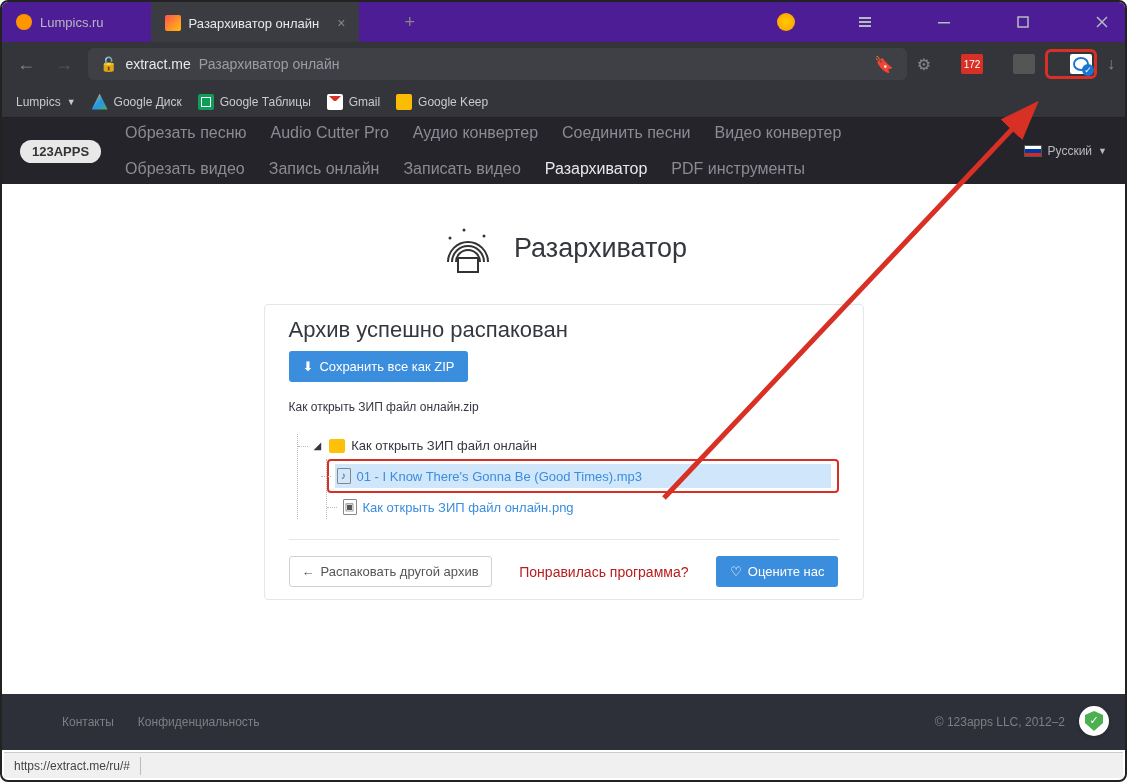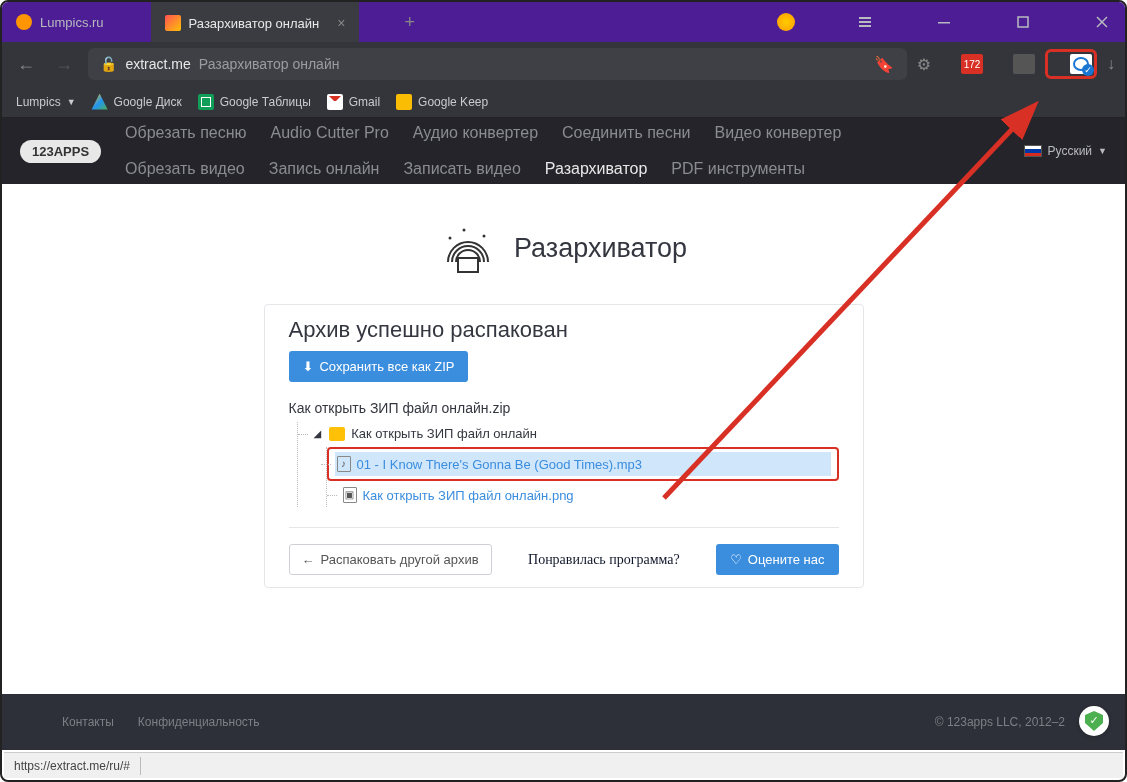--- a/index.html
+++ b/index.html
@@ -58,38 +58,38 @@
   
   .page { display: flex; flex-direction: column; align-items: center; }
   .page-header { display: flex; align-items: center; gap: 18px; margin: 36px 0 28px; }
   .rainbow-icon { width: 56px; height: 56px; }
   .page-title { font-size: 27px; color: #353740; }
 
   .card { width: 600px; border: 1px solid #e4e6ea; border-radius: 4px; background: #fff; padding: 12px 24px; }
   .success-h { font-size: 22px; color: #353740; margin-bottom: 8px; }
   .success-sub { font-size: 14px; color: #6b6d72; margin-bottom: 14px; }
   .btn-blue { background: #3b8dde; color: #fff; border: none; padding: 8px 14px; font-size: 13px; border-radius: 3px; display: inline-flex; align-items: center; gap: 6px; cursor: pointer; }
-  .zip-name { font-size: 14px; color: #353740; margin: 18px 0 6px; }
+  .zip-name { font-size: 12px; color: #353740; margin: 18px 0 20px; }
   .tree { border-left: 1px dotted #bbb; margin-left: 8px; padding-left: 0; }
   .tree-row { display: flex; align-items: center; gap: 6px; font-size: 13px; color: #3b8dde; padding: 4px 2px; margin-left: 14px; position: relative; }
   .tree-row::before { content: ""; position: absolute; left: -14px; top: 50%; width: 10px; border-top: 1px dotted #bbb; }
   .tree-row.folder > .folder-ic { width: 16px; height: 14px; background: #ffc107; border-radius: 2px; }
   .tree-row.folder { color: #353740; }
   .tree-row .caret { color: #353740; font-size: 10px; margin-right: 2px; }
   .sub { margin-left: 28px; border-left: 1px dotted #bbb; }
   .file-ic { width: 14px; height: 16px; border: 1px solid #888; border-radius: 1px; position: relative; flex-shrink: 0; }
   .file-ic.music::after { content: "♪"; position: absolute; inset: 0; font-size: 10px; text-align: center; line-height: 14px; color: #555; }
   .file-ic.doc::after { content: "≡"; position: absolute; inset: 0; font-size: 10px; text-align: center; line-height: 14px; color: #555; }
   .file-ic.img::after { content: "▣"; position: absolute; inset: 0; font-size: 10px; text-align: center; line-height: 14px; color: #555; }
   .file-hl { background: #cfe6fb; }
   .file-hl-border { border: 2px solid #d93025; border-radius: 4px; padding: 3px 6px; margin: 2px 0; }
 
   .card-footer { display: flex; align-items: center; justify-content: space-between; border-top: 1px solid #e4e6ea; margin-top: 20px; padding-top: 16px; }
   .btn-white { background: #fff; border: 1px solid #cfd1d6; color: #555; padding: 7px 12px; font-size: 13px; border-radius: 3px; display: inline-flex; align-items: center; gap: 6px; cursor: pointer; }
-  .footer-mid { color: #0f172a; font-size: 14px; font-family: Liberation Serif, serif; }
+  .footer-mid { color: #b91c1c; font-size: 14px; }
 
   
   .sitefooter { position: absolute; bottom: 30px; left: 0; right: 0; background: #2d3038; height: 56px; display: flex; align-items: center; padding: 0 60px; color: #7d7f86; font-size: 12px; gap: 24px; }
   .sitefooter .sp { flex: 1; }
 
   
   .statusbar { position: absolute; bottom: 2px; left: 2px; right: 2px; background: #f0f0f0; border-top: 1px solid #ccc; height: 26px; display: flex; align-items: center; padding: 0 10px; font-size: 12px; color: #444; }
   .statusbar .sep { width: 1px; height: 18px; background: #bbb; margin: 0 10px; }
 
   

